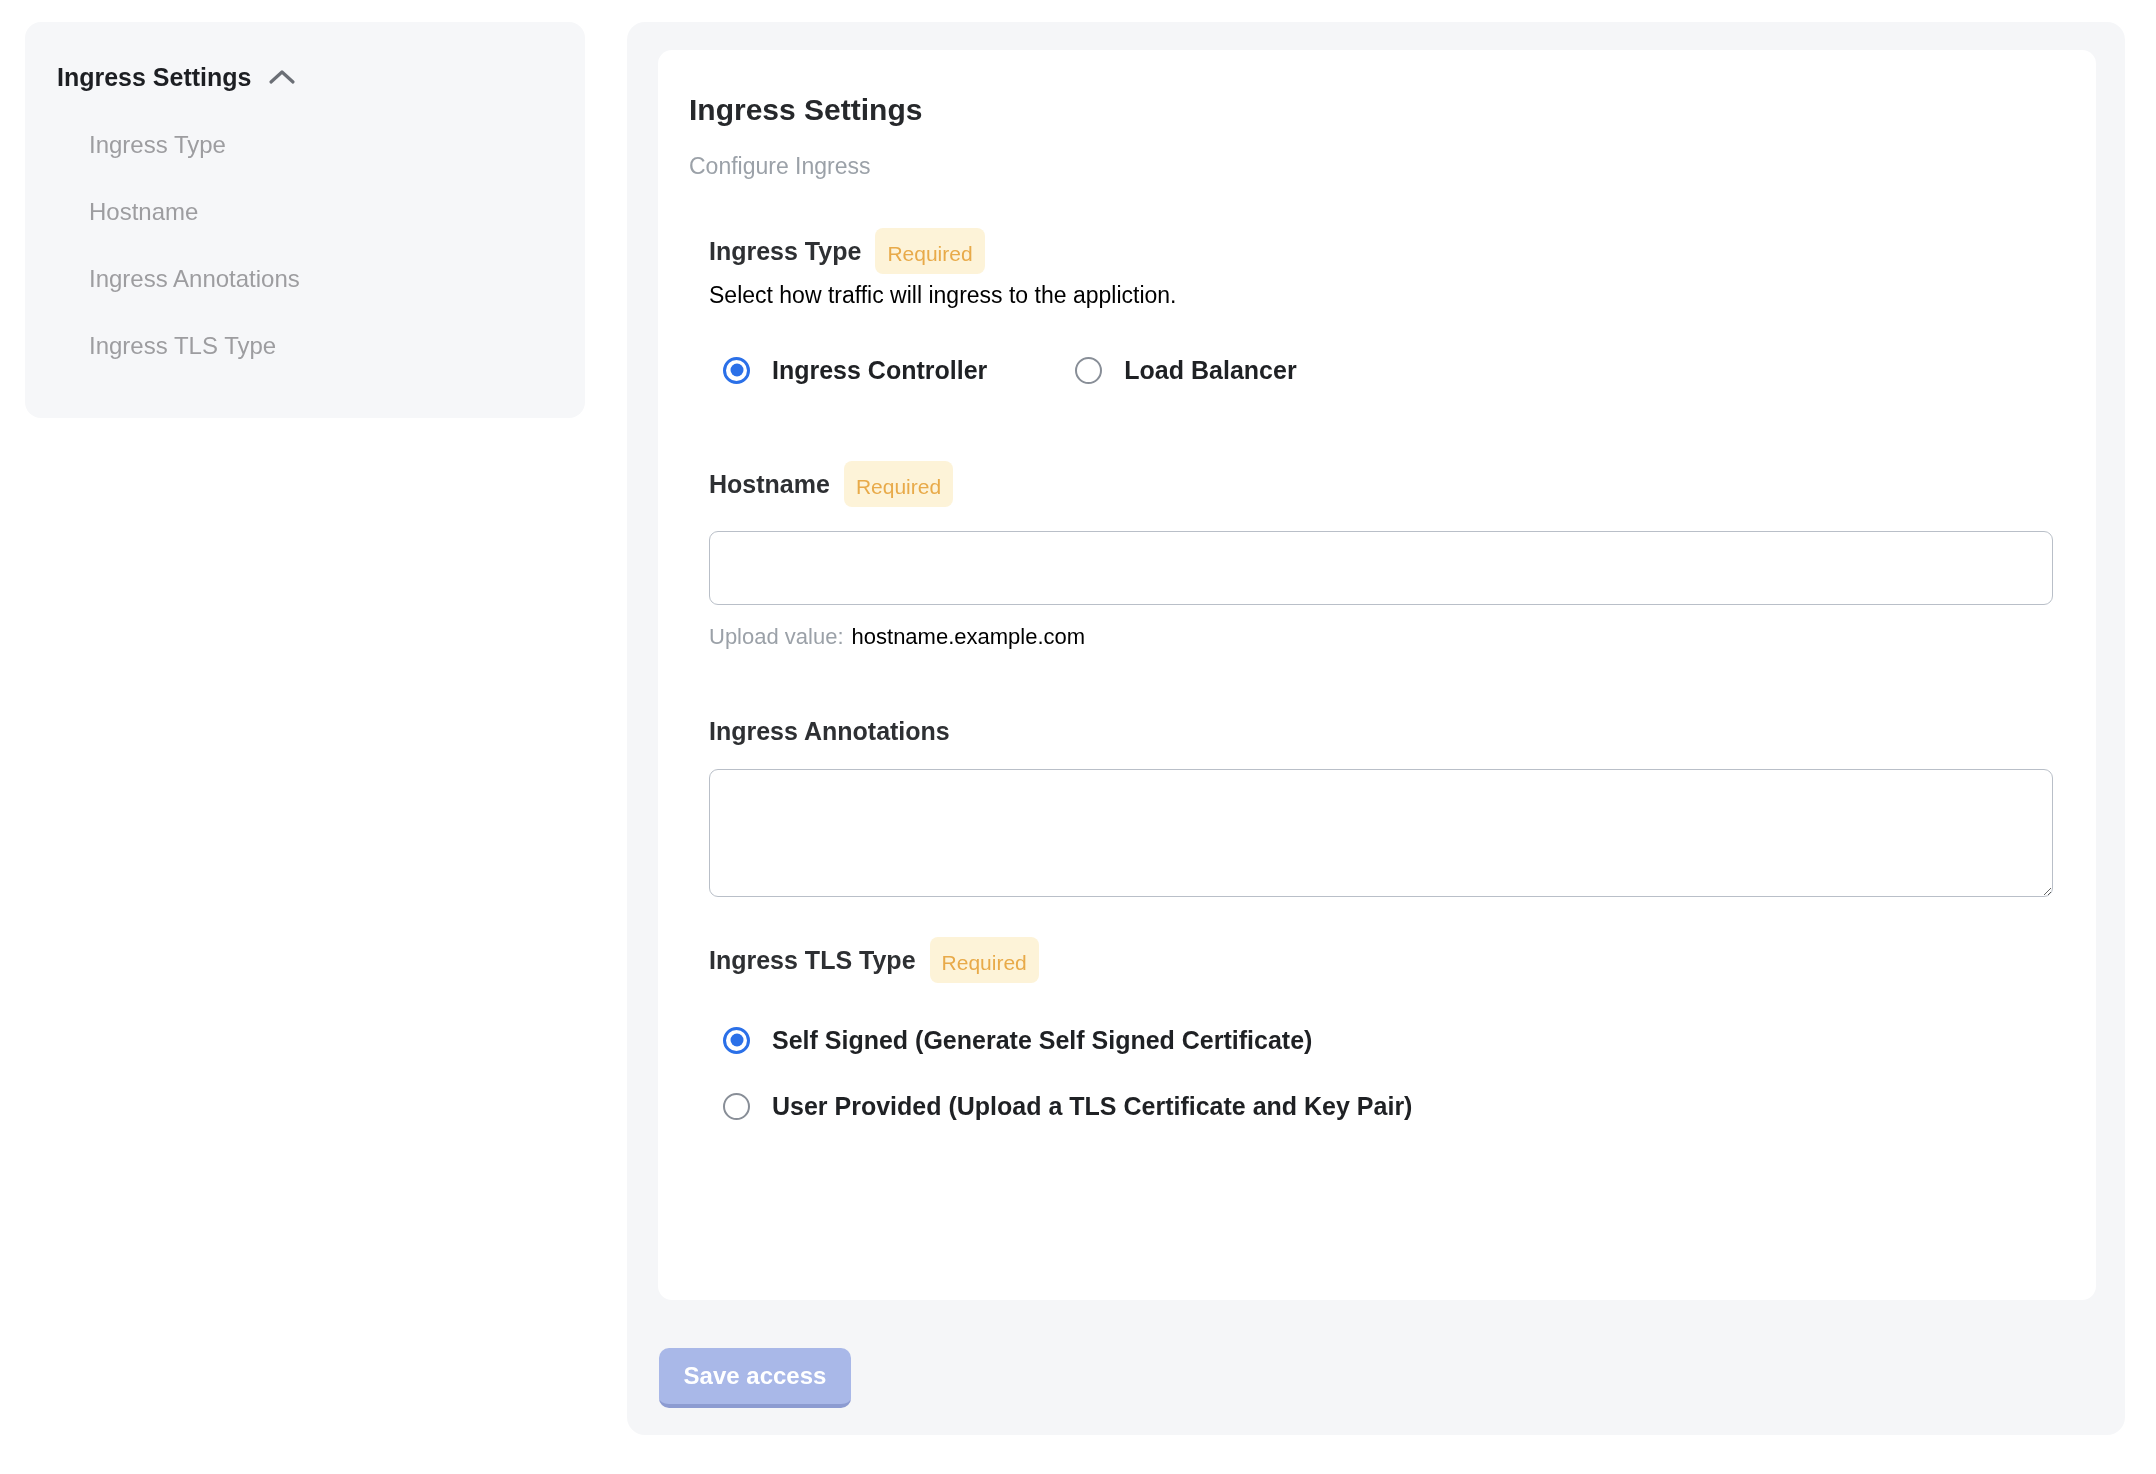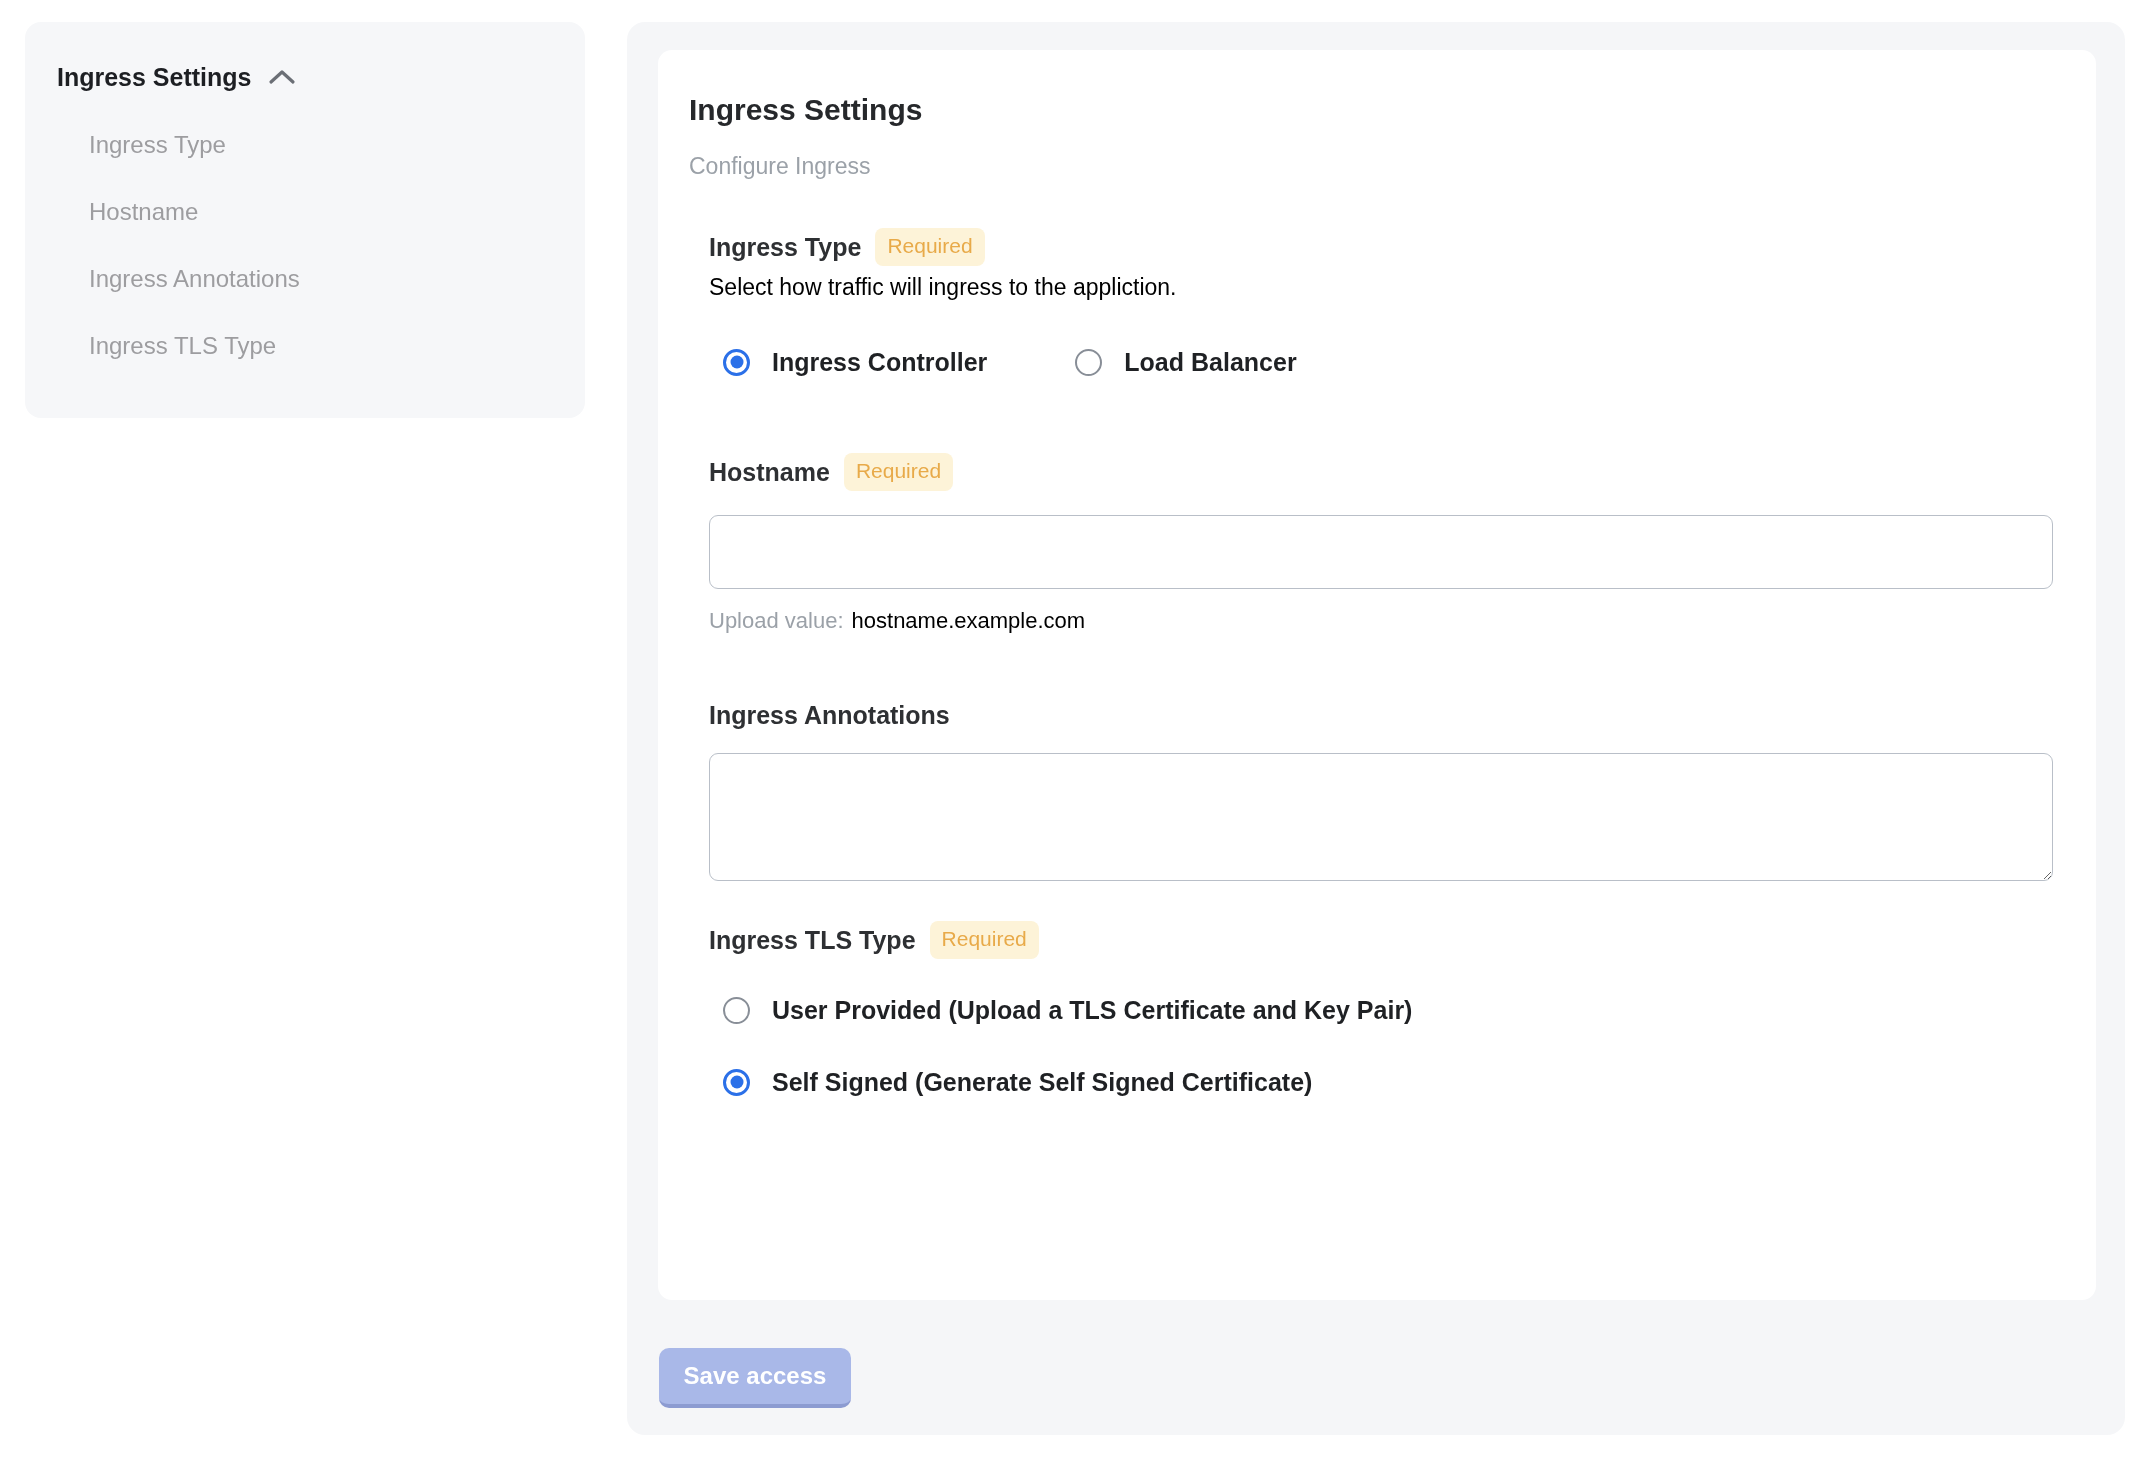--- a/index.html
+++ b/index.html
@@ -71,21 +71,21 @@
   .label-row { display: flex; align-items: center; gap: 14px; }
   .field-label {
     font-size: 25px; font-weight: 600; color: #2e3033;
     line-height: 32px;
   }
   .required-badge {
     display: inline-block;
     background: #fdf3d8;
     color: #e8aa49;
     font-size: 21px;
-    padding: 5px 12px 7px 12px;
+    padding: 13px 12px 7px 12px;
     border-radius: 8px;
     line-height: 26px;
   }
   .help-text {
     margin-top: 7px;
     font-size: 23px; color: #000000; line-height: 28px;
   }
 
   
   .radio-row {
@@ -231,26 +231,26 @@
         <span class="field-label">Ingress Annotations</span>
       </div>
       <textarea class="annotations-textarea" style=""></textarea>
     </div>
 
     <div class="group group-4">
       <div class="label-row">
         <span class="field-label">Ingress TLS Type</span>
         <span class="required-badge">Required</span>
       </div>
+      <div class="radio-option radio-stack radio-stack-1">
+        <span class="radio-circle selected"></span>
+        <span class="radio-label">Self Signed (Generate Self Signed Certificate)</span>
+      </div>
       <div class="radio-option radio-stack radio-stack-2">
         <span class="radio-circle"></span>
         <span class="radio-label">User Provided (Upload a TLS Certificate and Key Pair)</span>
       </div>
-      <div class="radio-option radio-stack radio-stack-1">
-        <span class="radio-circle selected"></span>
-        <span class="radio-label">Self Signed (Generate Self Signed Certificate)</span>
-      </div>
     </div>
 
   </section>
 
   <button class="save-button">Save access</button>
 </main>
 
 </body></html>

